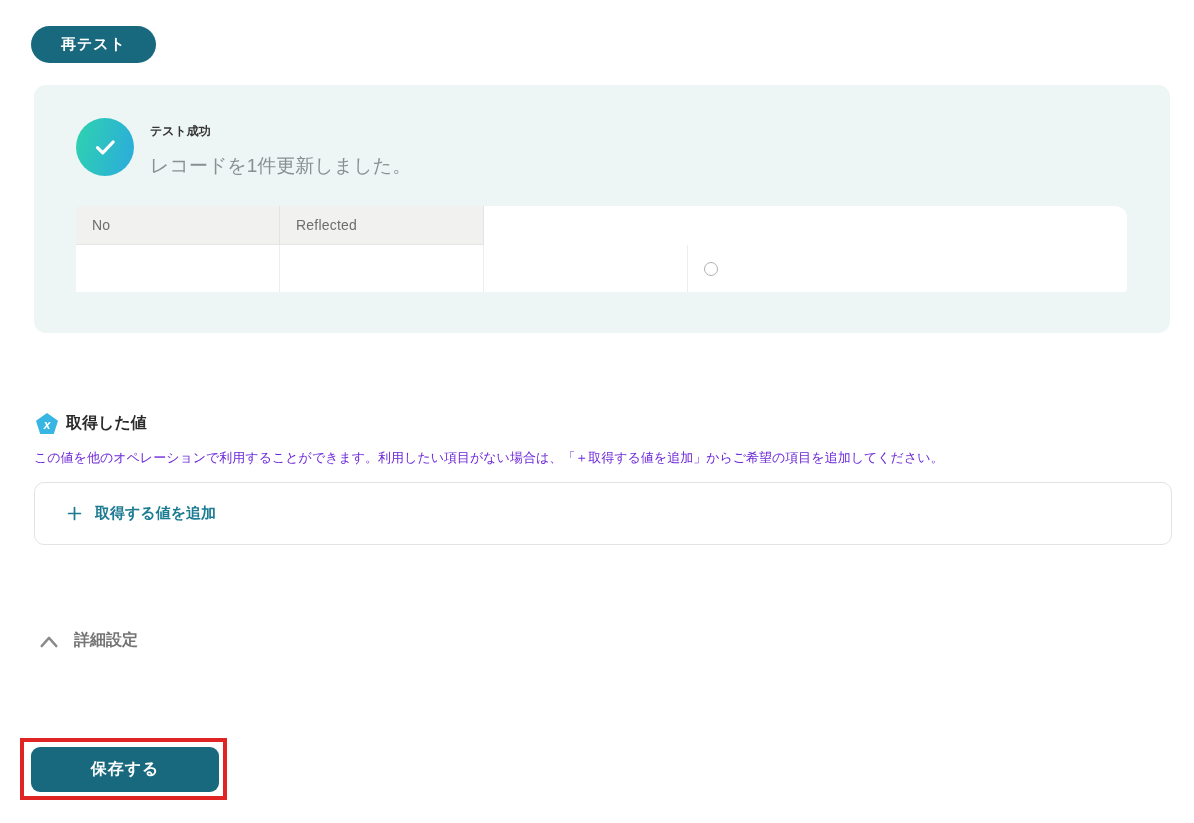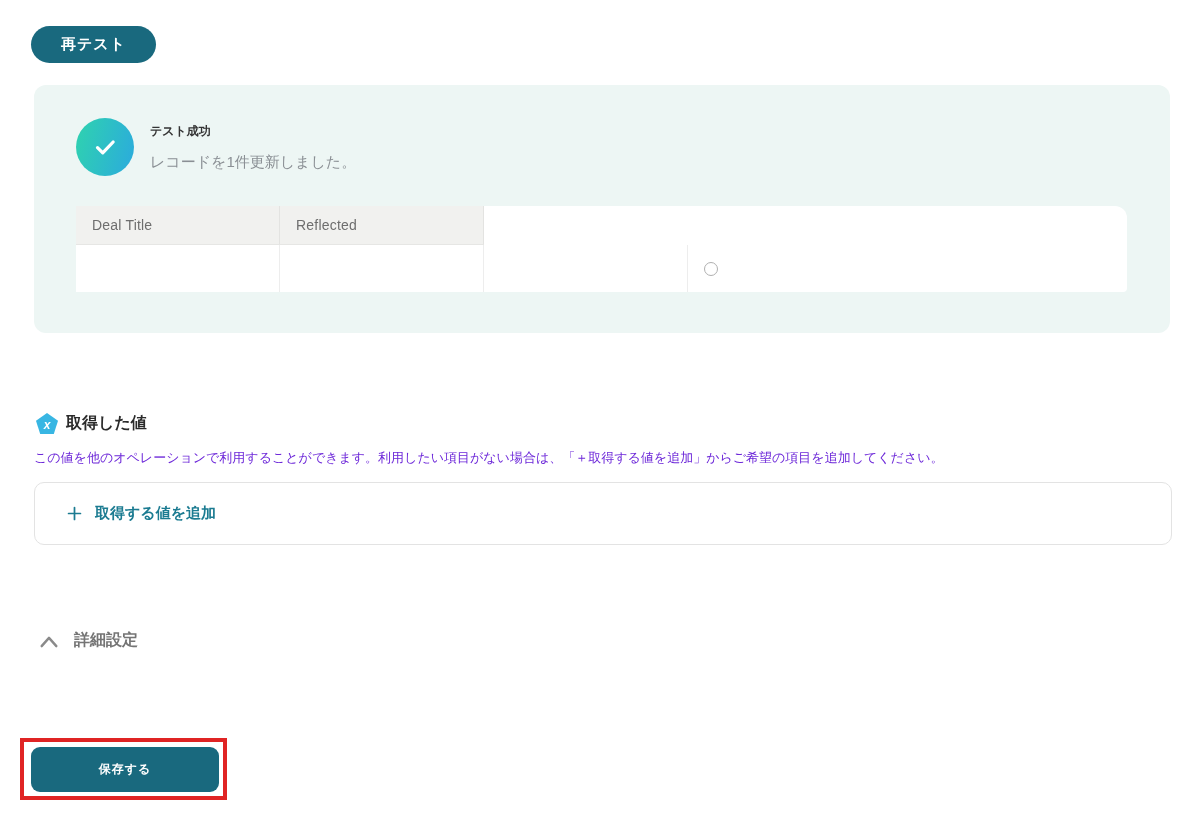--- a/index.html
+++ b/index.html
@@ -36,21 +36,21 @@
     width: 58px; height: 58px; border-radius: 50%;
     background: linear-gradient(105deg, #2fd3ae 0%, #2baade 100%);
     display: flex; align-items: center; justify-content: center;
   }
   .status-title {
     position: absolute; left: 116px; top: 38px;
     font-size: 12px; font-weight: 700; color: #333;
   }
   .status-message {
     position: absolute; left: 116px; top: 68px;
-    font-size: 15px; color: #8a8f94;
+    font-size: 19px; color: #8a8f94;
   }
 
   
   .result-table {
     position: absolute; left: 42px; top: 121px;
     width: 1051px; height: 86px;
     background: #ffffff;
     border-radius: 0 12px 4px 0;
     overflow: hidden;
   }
@@ -125,21 +125,21 @@
     cursor: pointer;
   }
   .advanced-label { font-size: 16px; font-weight: 700; color: #757575; }
 
   
   .save-btn {
     position: absolute; left: 31px; top: 747px;
     width: 188px; height: 45px;
     background: #19697e; color: #ffffff;
     border: none; border-radius: 9px;
-    font-size: 12px; font-weight: 700;
+    font-size: 16px; font-weight: 700;
     font-family: inherit;
     letter-spacing: 1px;
     cursor: pointer;
   }
   .highlight-rect {
     position: absolute; left: 20px; top: 738px;
     width: 207px; height: 62px;
     border: 4px solid #e02424;
     pointer-events: none;
   }
@@ -153,21 +153,21 @@
   <div class="status-icon">
     <svg width="30" height="30" viewBox="0 0 24 24" fill="none">
       <path d="M6 12.5l4.2 4.2L18.5 8" stroke="#ffffff" stroke-width="2.6" stroke-linecap="round" stroke-linejoin="round"></path>
     </svg>
   </div>
   <div class="status-title">テスト成功</div>
   <div class="status-message">レコードを1件更新しました。</div>
 
   <div class="result-table">
     <div class="thead">
-      <div class="th">Deal Title</div>
+      <div class="th">No</div>
       <div class="th">Reflected</div>
     </div>
     <div class="tbody-row">
       <div class="td"></div>
       <div class="td"></div>
       <div class="td"></div>
       <div class="td">
         <span class="radio"></span>
       </div>
     </div>

